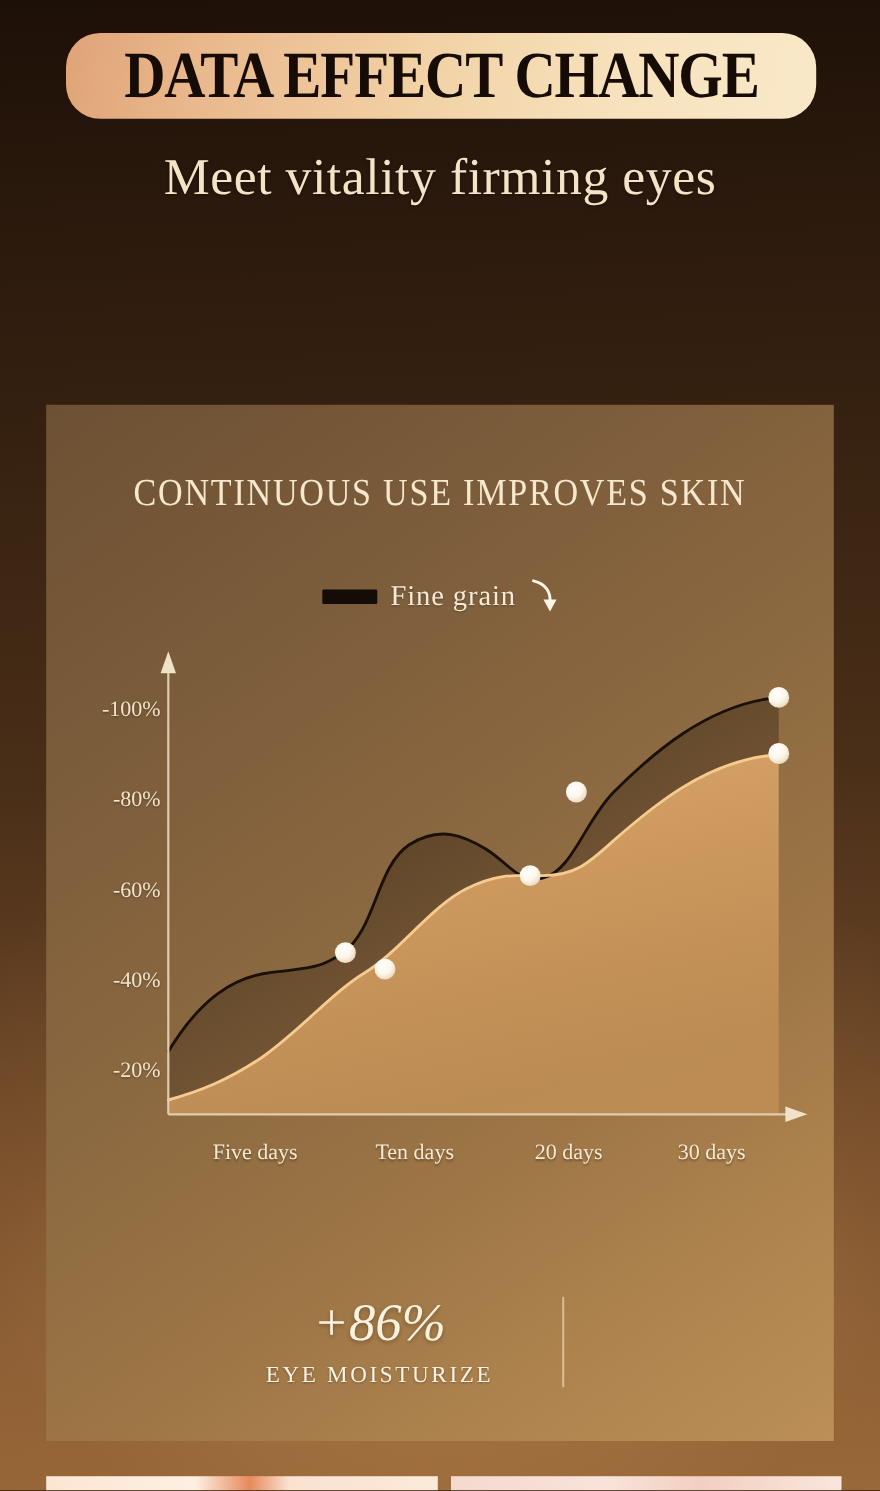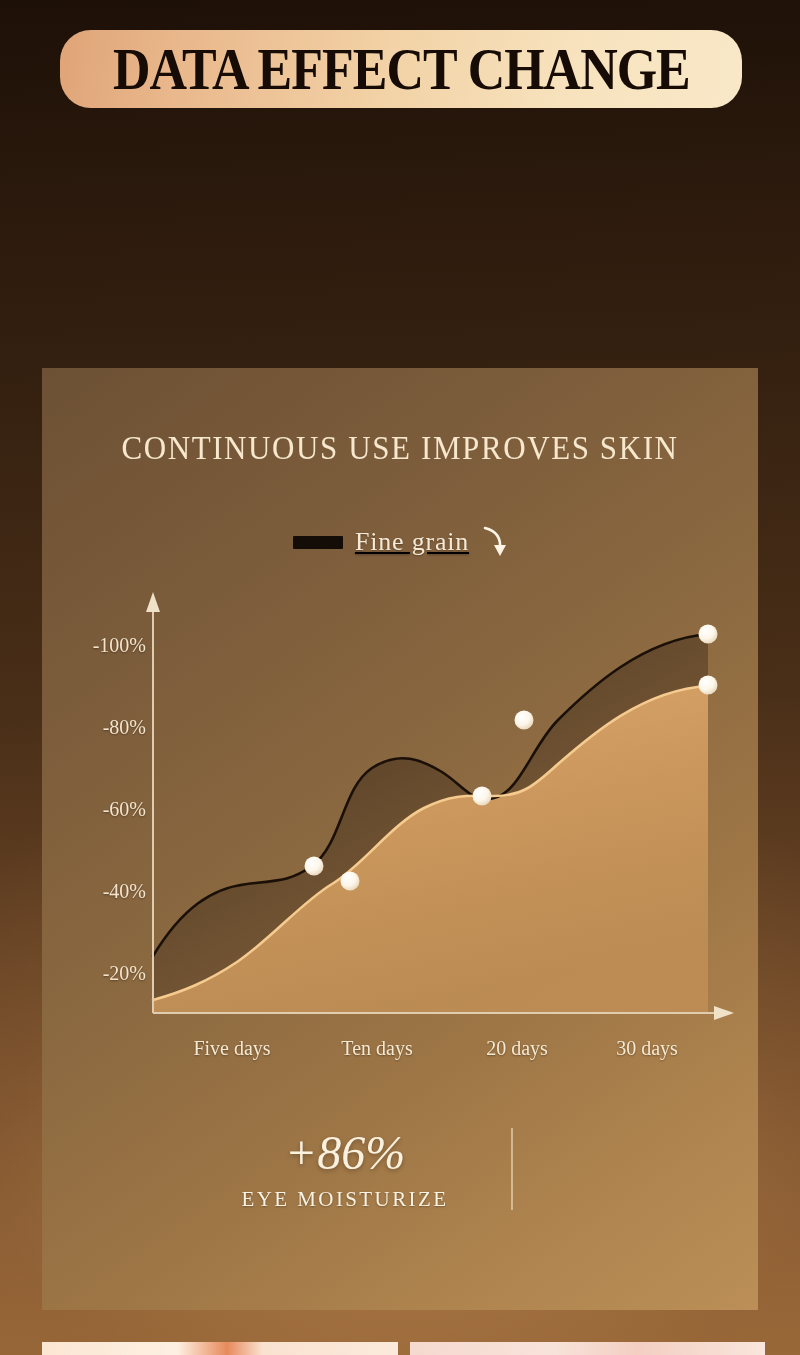--- a/index.html
+++ b/index.html
@@ -102,21 +102,20 @@
   
   .legend {
     position: absolute;
     left: 0;
     top: 525px;
     width: 800px;
     display: flex;
     justify-content: center;
     align-items: center;
     gap: 74px;
-    text-decoration: underline;
   }
   .legend-item {
     display: flex;
     align-items: center;
     gap: 12px;
   }
   .legend-swatch {
     width: 50px;
     height: 13px;
     border-radius: 1px;
@@ -172,24 +171,25 @@
     color: #f6e9d2;
     white-space: nowrap;
     text-align: center;
     text-shadow: 0 1px 2px rgba(0,0,0,0.35);
   }
 
   
   .stats {
     position: absolute;
     left: 42px;
-    top: 1128px;
+    top: 1160px;
     width: 640px;
     height: 120px;
     display: flex;
+    align-items: center;
     justify-content: center;
   }
   .stat {
     width: 300px;
     text-align: center;
     color: #fbf1df;
   }
   .stat-value {
     font-size: 48px;
     font-style: italic;
@@ -231,20 +231,21 @@
 </head>
 <body>
 
 <div class="page">
 
   <div class="title-banner">
     <div class="title-text">DATA EFFECT CHANGE</div>
   </div>
 
   <div class="subtitle">
+    <div class="line2">Meet vitality firming eyes</div>
   </div>
 
   <div class="chart-card"></div>
 
   <div class="card-heading" style="position:absolute; left:42px; top:430px; width:716px;">CONTINUOUS USE IMPROVES SKIN</div>
 
   <div class="legend">
     <div class="legend-item">
       <span class="legend-swatch dark"></span>
       <span class="legend-label">Fine grain</span>

